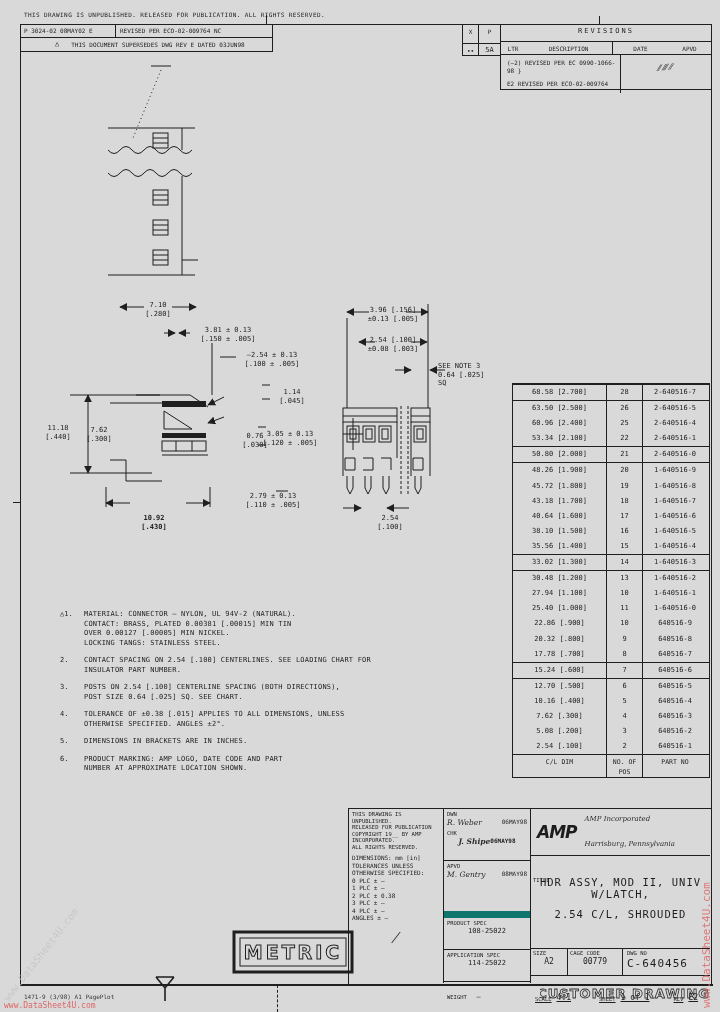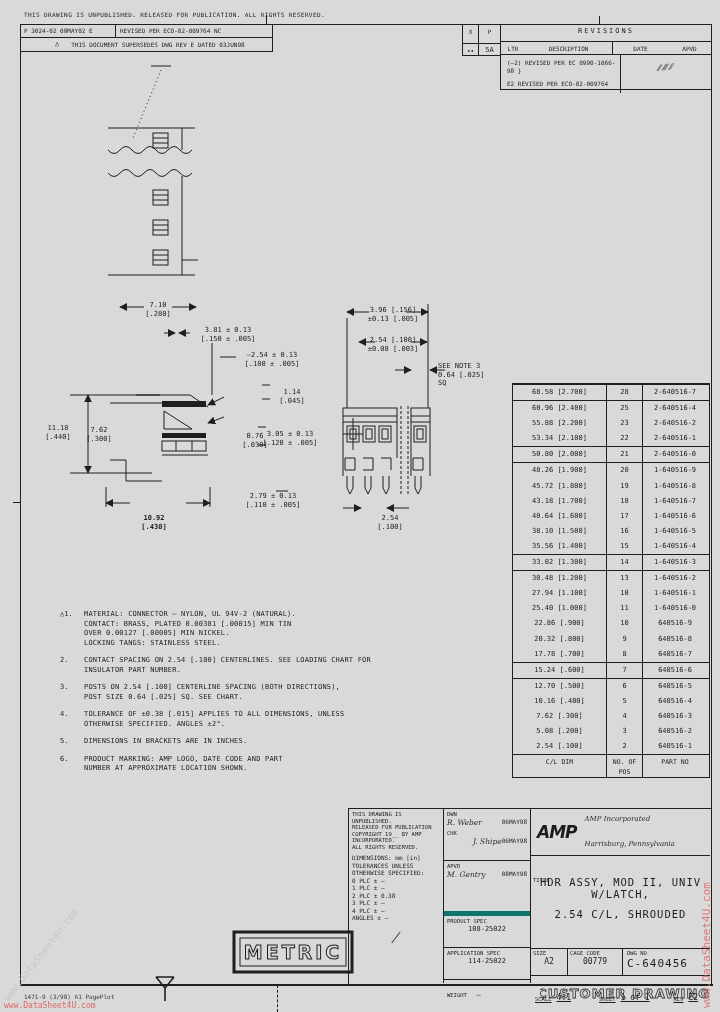--- a/index.html
+++ b/index.html
@@ -266,33 +266,33 @@
 
 <div class="ptable">
 
     <div class="prow sec">
       <div>68.58 [2.700]</div>
       <div>28</div>
       <div>2-640516-7</div>
     </div>
 
 
+    <div class="prow">
+      <div>63.50 [2.500]</div>
+      <div>26</div>
+      <div>2-640516-5</div>
+    </div>
 
     <div class="prow">
       <div>60.96 [2.400]</div>
       <div>25</div>
       <div>2-640516-4</div>
     </div>
 
 
-    <div class="prow">
-      <div>55.88 [2.200]</div>
-      <div>23</div>
-      <div>2-640516-2</div>
-    </div>
 
     <div class="prow">
       <div>53.34 [2.100]</div>
       <div>22</div>
       <div>2-640516-1</div>
     </div>
 
     <div class="prow sec">
       <div>50.80 [2.000]</div>
       <div>21</div>
@@ -441,26 +441,26 @@
   </div>
 
   <div class="abs" style="left:95px;top:0;width:87px;height:174px;border-right:1px solid #1f1f1f;box-sizing:border-box;">
     <div style="height:47px;border-bottom:1px solid #1f1f1f;padding:2px 3px;">
       <div class="tb-label">DWN</div>
       <div style="display:flex;justify-content:space-between;">
         <span class="sig" style="font-size:7.5px;">R. Weber</span>
         <span class="t6">06MAY98</span>
       </div>
       <div class="tb-label" style="margin-top:3px;">CHK</div>
-      <div style="display:flex;justify-content:flex-end;">
+      <div style="display:flex;justify-content:center;font-weight:bold;">
         <span class="sig" style="font-size:7.5px;">J. Shipe</span>
         <span class="t6">06MAY98</span>
       </div>
     </div>
-    <div style="height:46px;border-bottom:5px solid #0f766e;padding:2px 3px;">
+    <div style="height:46px;border-bottom:7px solid #0f766e;padding:2px 3px;">
       <div class="tb-label">APVD</div>
       <div style="display:flex;justify-content:space-between;">
         <span class="sig" style="font-size:7.5px;">M. Gentry</span>
         <span class="t6">08MAY98</span>
       </div>
     </div>
     <div style="height:27px;border-bottom:1px solid #1f1f1f;padding:2px 3px;">
       <div class="tb-label">PRODUCT SPEC</div>
       <div class="t7 ctr">108-25022</div>
     </div>

